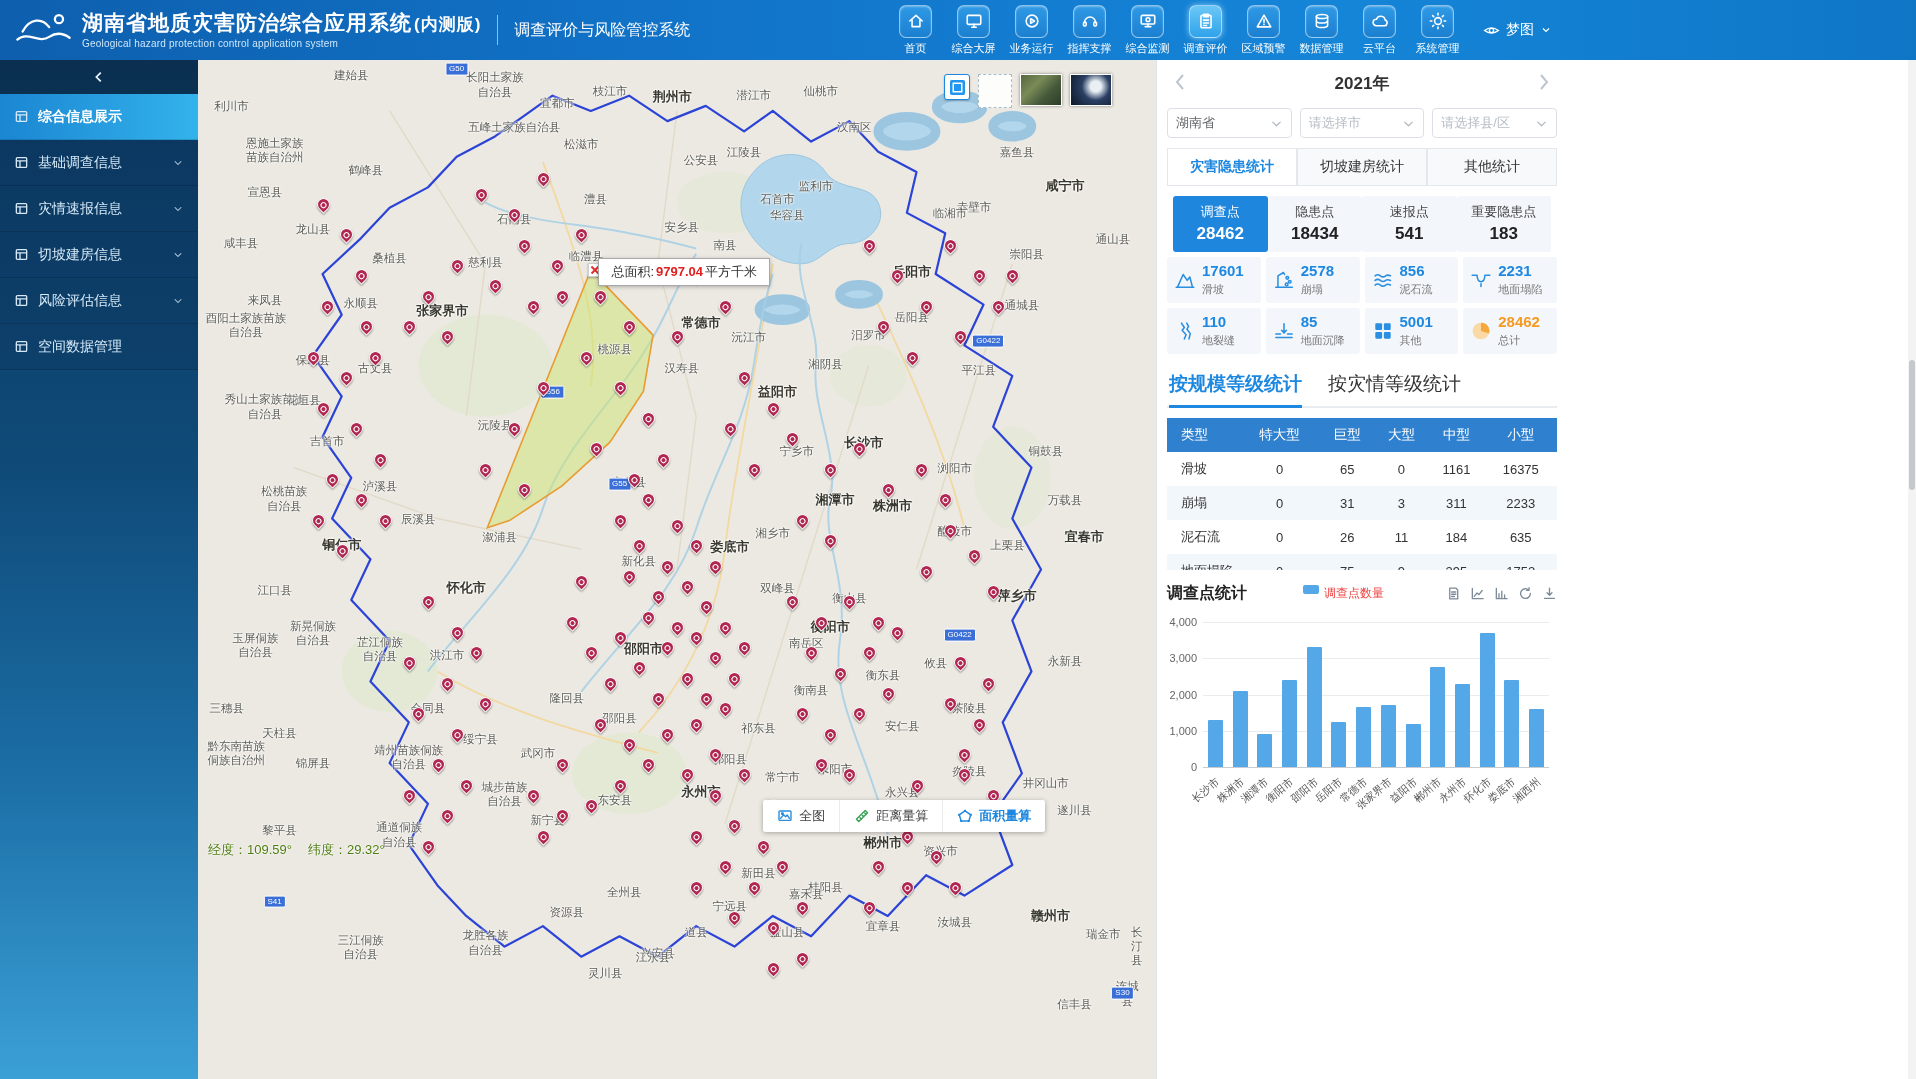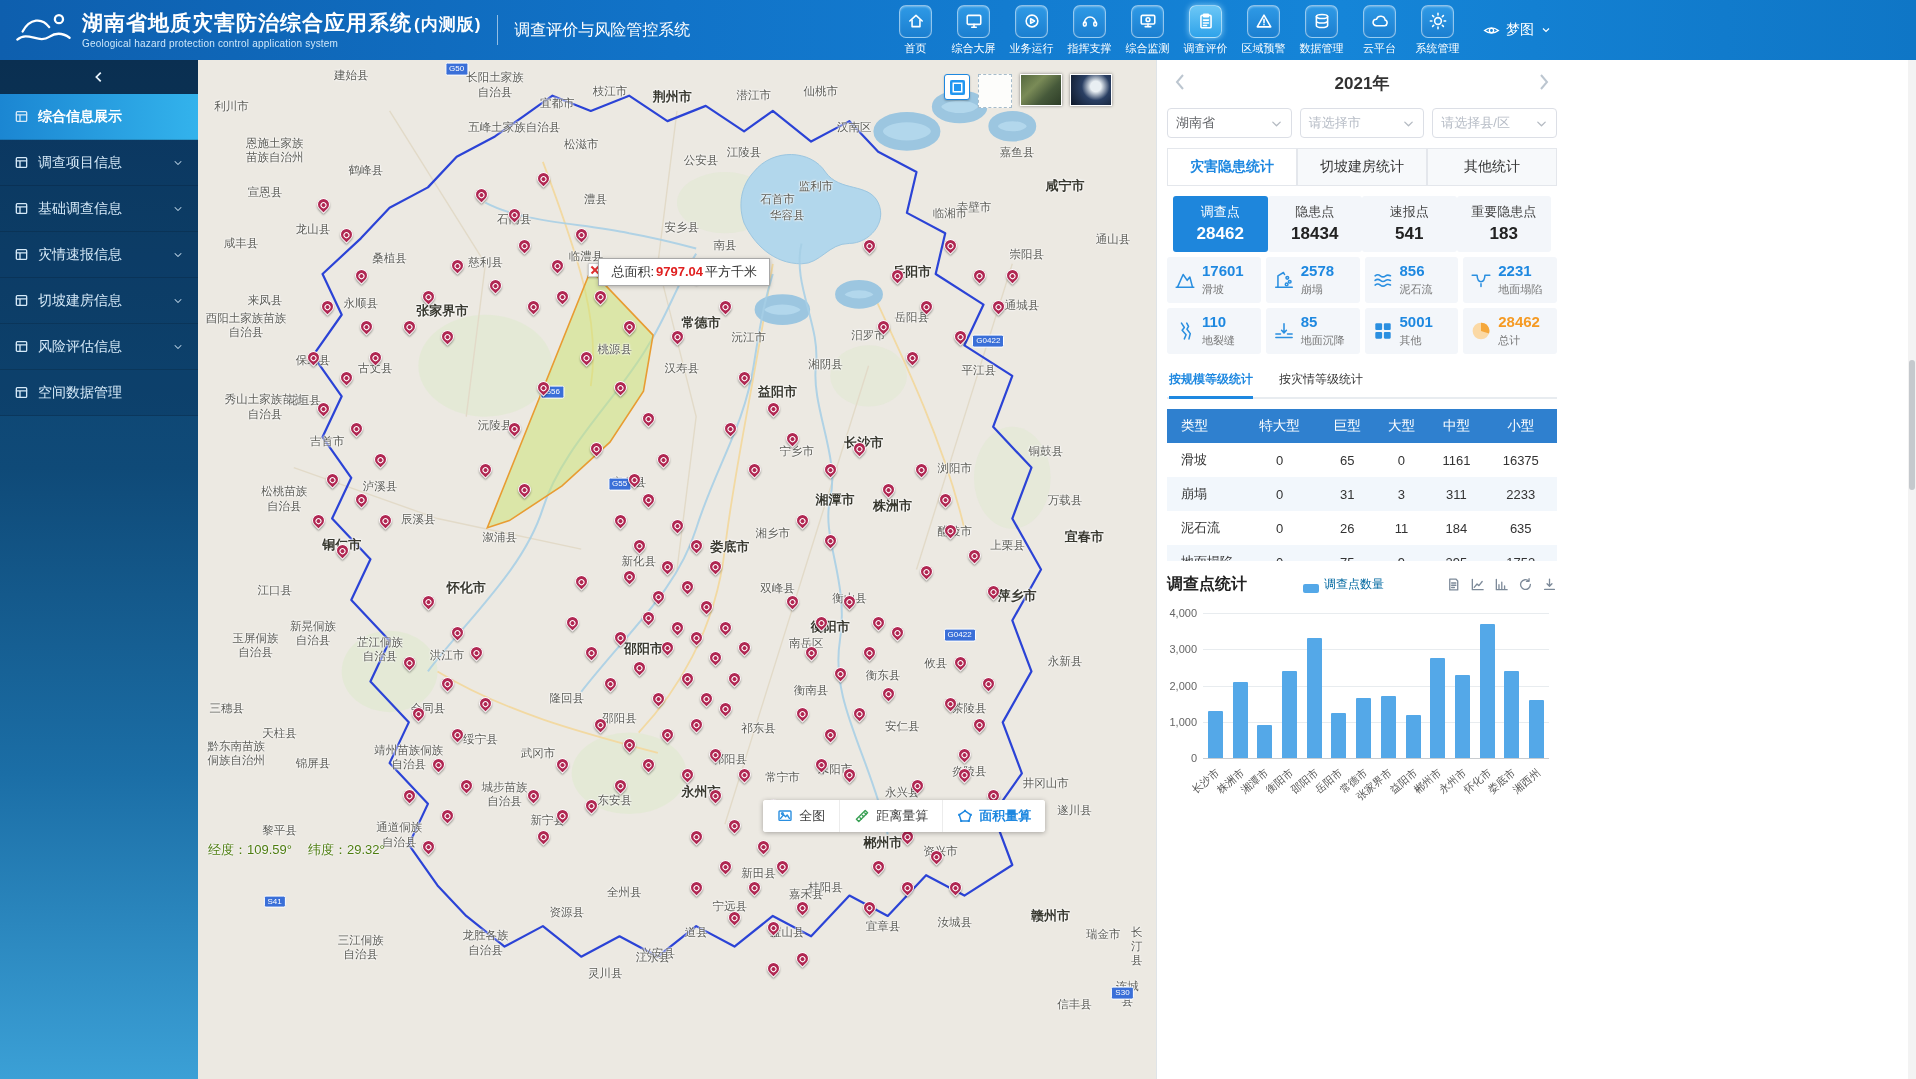--- a/index.html
+++ b/index.html
@@ -100,32 +100,32 @@
 .sum-card.active{background:#1e86dc}
 .sum-card.active .sum-label,.sum-card.active .sum-value{color:#fff}
 .hazards{display:grid;grid-template-columns:repeat(4,1fr);gap:5px}
 .hz-card{background:#f3f6fa;border-radius:3px;display:flex;align-items:center;gap:6px;
   padding:5px 4px 5px 7px;height:46px;cursor:pointer}
 .hz-icon{flex:0 0 22px;display:flex}
 .hz-value{font-size:15px;font-weight:bold;color:#1e88e0;line-height:1.1}
 .hz-label{font-size:11px;color:#777;margin-top:2px;white-space:nowrap}
 .hz-card.orange .hz-value{color:#f59a23}
 .subtabs{display:flex;gap:26px;padding:13px 2px 0;border-bottom:2px solid #e8ecf0;margin-top:4px}
-.subtab{font-size:12px;color:#333;padding-bottom:9px;cursor:pointer;position:relative;white-space:nowrap}
+.subtab{font-size:19px;color:#333;padding-bottom:9px;cursor:pointer;position:relative;white-space:nowrap}
 .subtab.active{color:#1e88e0;font-weight:bold}
 .subtab.active::after{content:"";position:absolute;left:0;right:0;bottom:-2px;height:3px;background:#1e88e0}
 .table-wrap{position:relative;height:152px;overflow:hidden;margin-top:10px}
 table{width:100%;border-collapse:collapse;font-size:13px}
 th{background:#2f80cf;color:#fff;font-weight:normal;height:34px;font-size:13.5px;text-align:center}
 td{height:34px;color:#333;text-align:center}
 th:first-child,td:first-child{text-align:left;padding-left:14px;width:72px}
 tbody tr:nth-child(even){background:#f2f7fc}
 .chart-head{display:flex;align-items:center;padding:13px 0 4px}
 .chart-title{font-size:16px;font-weight:bold;color:#222;white-space:nowrap}
-.legend{display:flex;align-items:flex-end;gap:5px;margin-left:56px;font-size:12px;color:#0369a1;cursor:pointer;white-space:nowrap}
+.legend{display:flex;align-items:flex-start;gap:5px;margin-left:56px;font-size:12px;color:#ef4444;cursor:pointer;white-space:nowrap}
 .legend i{width:16px;height:9px;border-radius:2px;display:inline-block}
 .chart-tools{margin-left:auto;display:flex;gap:9px;align-items:center}
 .chart-tools span{display:flex;cursor:pointer}
 .chart{position:relative;height:255px;margin-top:2px}
 .gridline{position:absolute;left:36px;right:8px;height:1px;background:#e8ecef}
 .gridline.base{background:#c8ccd0}
 .ylabel{position:absolute;left:0;width:30px;text-align:right;font-size:11px;color:#666}
 .bar{position:absolute;border-radius:1px 1px 0 0;cursor:pointer}
 .xlabel{position:absolute;white-space:nowrap;font-size:10.5px;color:#555;
   transform-origin:100% 0;transform:rotate(-40deg)}
@@ -265,34 +265,20 @@
     </div>
     <div id="side-menu">
         <div class="menu-item active">
           <span class="mi-icon">
             <svg width="15" height="15" viewBox="0 0 16 16" fill="none" stroke="#d5e9f8" stroke-width="1.4" stroke-linecap="round" stroke-linejoin="round">
               <rect x="2.5" y="2.8" width="11" height="10.4" rx="1"></rect>
               <path d="M2.5 6.2 H13.5 M6.4 6.2 V13.2"></path>
             </svg>
           </span>
           <span class="mi-label">综合信息展示</span>
-        </div>
-        <div class="menu-item">
-          <span class="mi-icon">
-            <svg width="15" height="15" viewBox="0 0 16 16" fill="none" stroke="#d5e9f8" stroke-width="1.4" stroke-linecap="round" stroke-linejoin="round">
-              <rect x="2.5" y="2.8" width="11" height="10.4" rx="1"></rect>
-              <path d="M2.5 6.2 H13.5 M6.4 6.2 V13.2"></path>
-            </svg>
-          </span>
-          <span class="mi-label">调查项目信息</span>
-          <span class="chev">
-            <svg width="12" height="12" viewBox="0 0 16 16" fill="none" stroke="#d5e9f8" stroke-width="1.4" stroke-linecap="round" stroke-linejoin="round">
-              <polyline points="4,6 8,10 12,6"></polyline>
-            </svg>
-          </span>
         </div>
         <div class="menu-item">
           <span class="mi-icon">
             <svg width="15" height="15" viewBox="0 0 16 16" fill="none" stroke="#d5e9f8" stroke-width="1.4" stroke-linecap="round" stroke-linejoin="round">
               <rect x="2.5" y="2.8" width="11" height="10.4" rx="1"></rect>
               <path d="M2.5 6.2 H13.5 M6.4 6.2 V13.2"></path>
             </svg>
           </span>
           <span class="mi-label">基础调查信息</span>
           <span class="chev">

